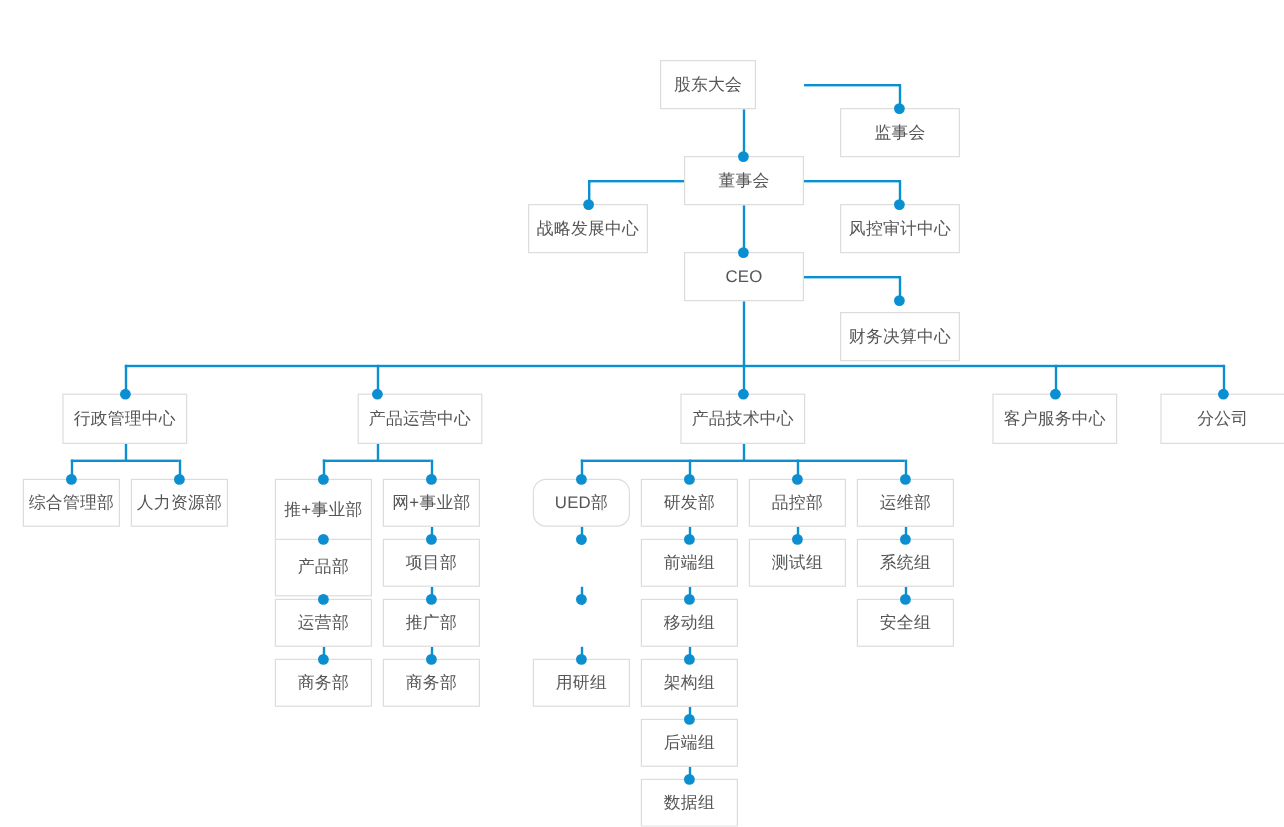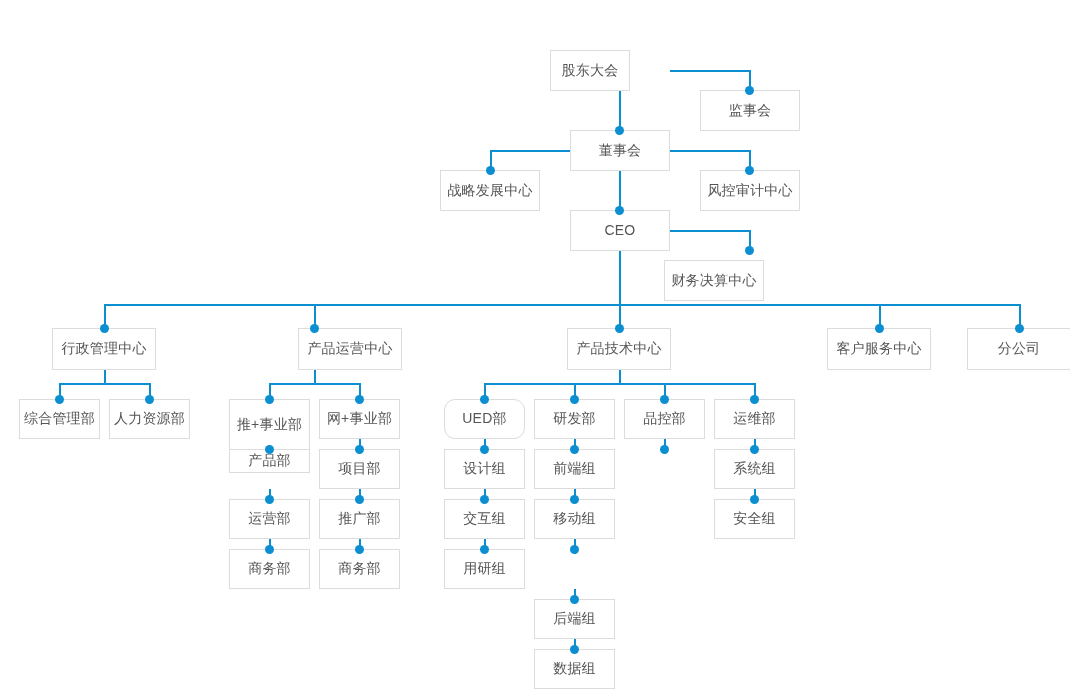--- a/index.html
+++ b/index.html
@@ -167,52 +167,52 @@
   <div class="conn-dot" style="left:750px; top:495px;"></div>
 
   <div class="node" style="left:550px; top:50px; width:80px; height:41px;">股东大会</div>
   <div class="node" style="left:700px; top:90px; width:100px; height:41px;">监事会</div>
 
   <div class="node" style="left:570px; top:130px; width:100px; height:41px;">董事会</div>
   <div class="node" style="left:440px; top:170px; width:100px; height:41px;">战略发展中心</div>
   <div class="node" style="left:700px; top:170px; width:100px; height:41px;">风控审计中心</div>
 
   <div class="node" style="left:570px; top:210px; width:100px; height:41px;">CEO</div>
-  <div class="node" style="left:664px; top:260px; width:100px; height:41px;">财务决算中心</div>
+  <div class="node" style="left:700px; top:260px; width:100px; height:41px;">财务决算中心</div>
 
   <div class="node" style="left:52px; top:328px; width:104px; height:42px;">行政管理中心</div>
   <div class="node" style="left:262px; top:328px; width:104px; height:42px;margin-left:36px;">产品运营中心</div>
   <div class="node" style="left:567px; top:328px; width:104px; height:42px;">产品技术中心</div>
   <div class="node" style="left:827px; top:328px; width:104px; height:42px;">客户服务中心</div>
   <div class="node" style="left:967px; top:328px; width:104px; height:42px;">分公司</div>
 
   <div class="node" style="left:19px; top:399px; width:81px; height:40px;">综合管理部</div>
   <div class="node" style="left:109px; top:399px; width:81px; height:40px;">人力资源部</div>
 
   <div class="node" style="left:229px; top:399px; width:81px; height:52px;">推+事业部</div>
   <div class="node" style="left:319px; top:399px; width:81px; height:40px;">网+事业部</div>
 
   <div class="node" style="left:444px; top:399px; width:81px; height:40px;border-radius:11px;">UED部</div>
   <div class="node" style="left:534px; top:399px; width:81px; height:40px;">研发部</div>
   <div class="node" style="left:624px; top:399px; width:81px; height:40px;text-align:center;">品控部</div>
   <div class="node" style="left:714px; top:399px; width:81px; height:40px;">运维部</div>
 
-  <div class="node" style="left:229px; top:449px; width:81px; height:24px;">产品部</div>
+  <div class="node" style="left:229px; top:449px; width:81px; height:48px;">产品部</div>
   <div class="node" style="left:319px; top:449px; width:81px; height:40px;">项目部</div>
-  <div class="node" style="left:444px; top:449px; width:81px; height:40px;">设计组</div>
   <div class="node" style="left:534px; top:449px; width:81px; height:40px;">前端组</div>
+  <div class="node" style="left:624px; top:449px; width:81px; height:40px;">测试组</div>
   <div class="node" style="left:714px; top:449px; width:81px; height:40px;">系统组</div>
 
   <div class="node" style="left:229px; top:499px; width:81px; height:40px;">运营部</div>
   <div class="node" style="left:319px; top:499px; width:81px; height:40px;">推广部</div>
-  <div class="node" style="left:444px; top:499px; width:81px; height:40px;">交互组</div>
   <div class="node" style="left:534px; top:499px; width:81px; height:40px;">移动组</div>
   <div class="node" style="left:714px; top:499px; width:81px; height:40px;">安全组</div>
 
   <div class="node" style="left:229px; top:549px; width:81px; height:40px;">商务部</div>
   <div class="node" style="left:319px; top:549px; width:81px; height:40px;">商务部</div>
   <div class="node" style="left:444px; top:549px; width:81px; height:40px;text-align:right;">用研组</div>
+  <div class="node" style="left:534px; top:549px; width:81px; height:40px;">架构组</div>
 
   <div class="node" style="left:534px; top:599px; width:81px; height:40px;">后端组</div>
 
   <div class="node" style="left:534px; top:649px; width:81px; height:40px;">数据组</div>
 
 </div>
 
 </body></html>

